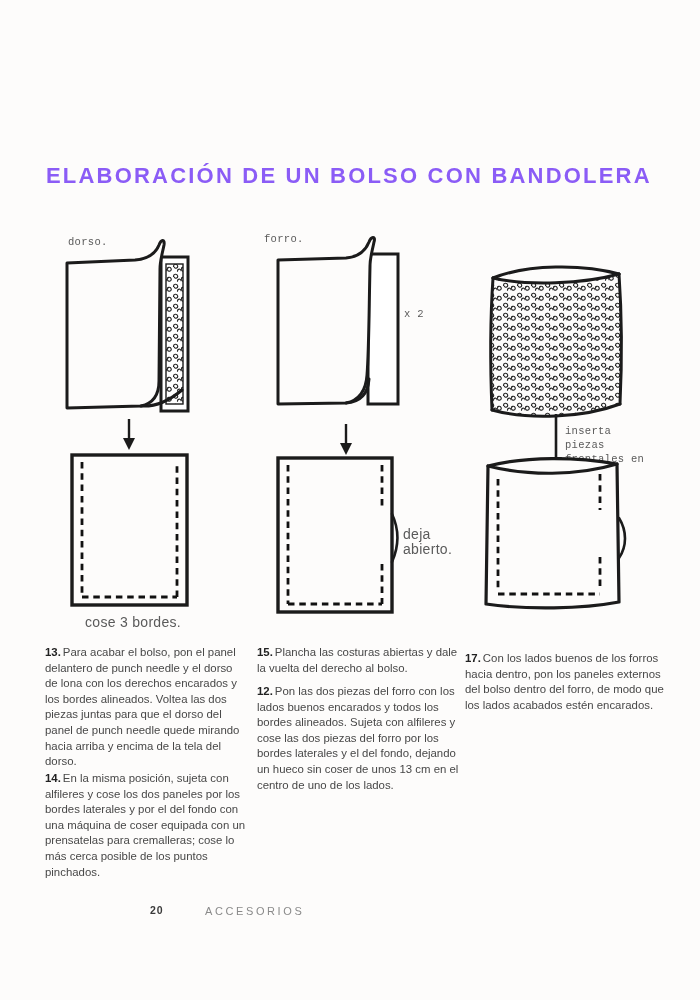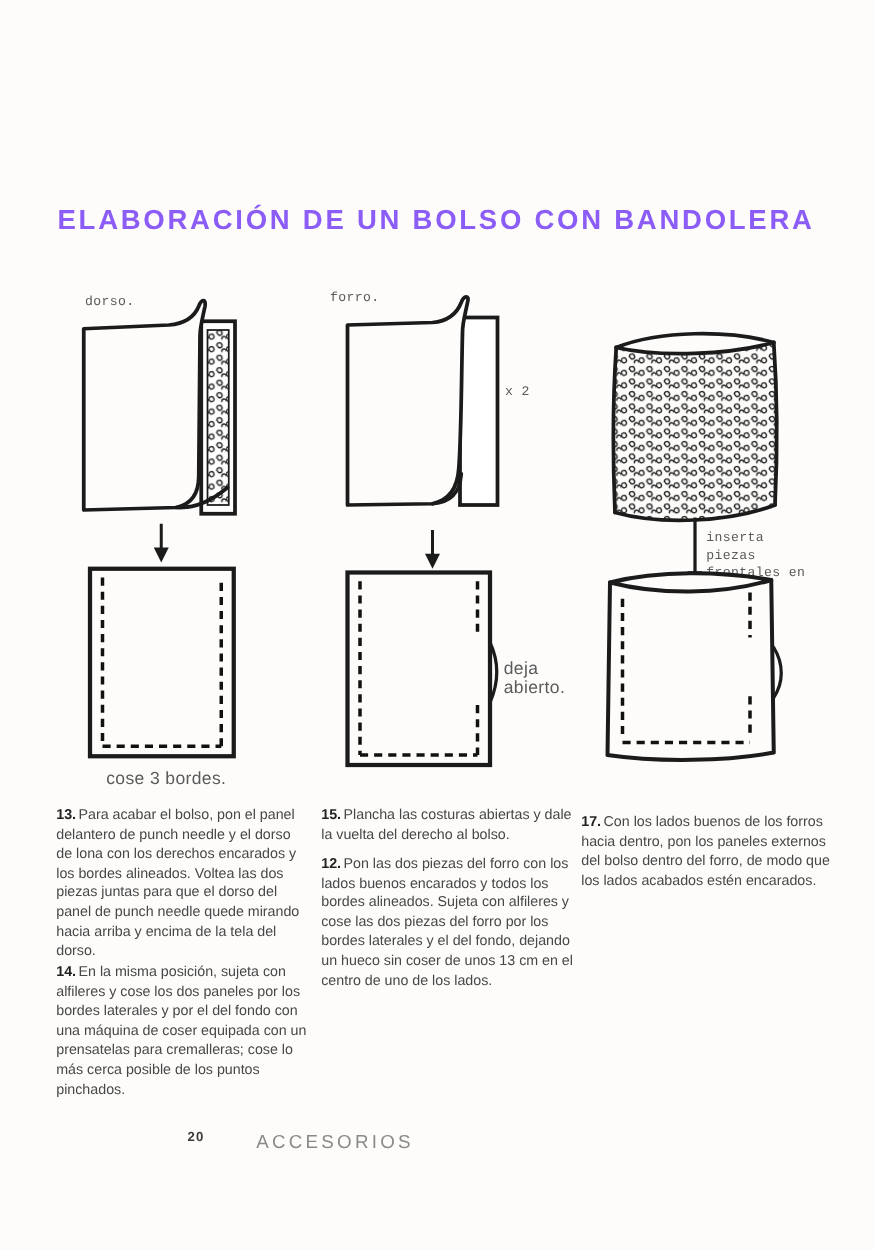--- a/index.html
+++ b/index.html
@@ -7,21 +7,21 @@
   body { font-family:"Liberation Sans", sans-serif; position:relative; overflow:hidden; }
   .page { position:absolute; inset:0; background:#fdfcfb; }
   .title { position:absolute; left:46px; top:163px; width:620px;
            font-size:22px; font-weight:bold; letter-spacing:2.2px; color:#8b5cf6; }
   .diagram-label { position:absolute; font-size:10.5px; color:#5a5a5a; letter-spacing:0.3px;font-family:Liberation Mono, monospace; }
   .caption { position:absolute; font-size:14px; color:#5a5a5a; letter-spacing:0.3px; }
   .step { position:absolute; font-size:11.4px; line-height:15.6px; color:#474747; }
   .step b { color:#222; margin-right:2px; }
   .footer-num { position:absolute; left:150px; top:904px; font-size:10.5px; font-weight:bold;
                 color:#3a3a3a; letter-spacing:1px; }
-  .footer-sec { position:absolute; left:205px; top:905px; font-size:15px; color:#8a8a8a;
+  .footer-sec { position:absolute; left:205px; top:905px; font-size:11px; color:#8a8a8a;
                 letter-spacing:2.6px; }
   svg { position:absolute; overflow:visible; }
 </style>
 </head>
 <body>
 
 <div class="page">
 
   <svg width="0" height="0">
     <defs>

